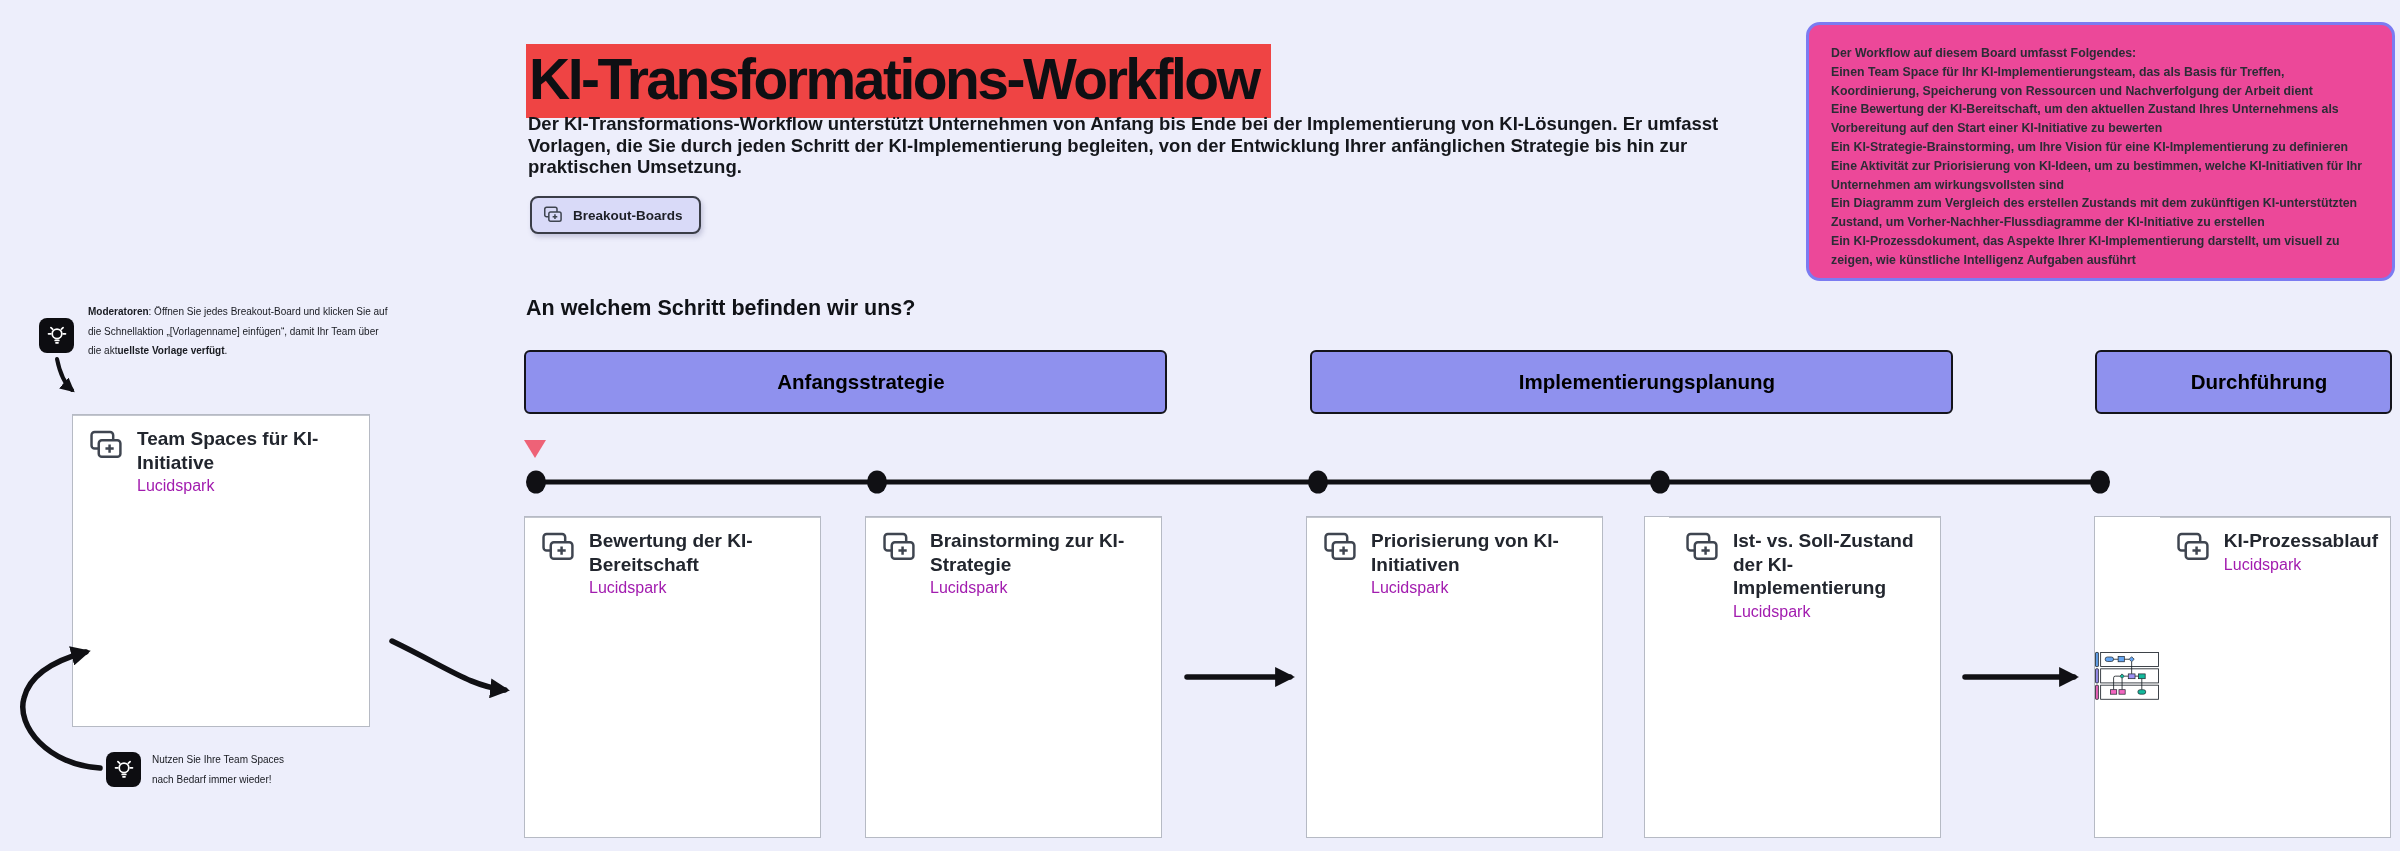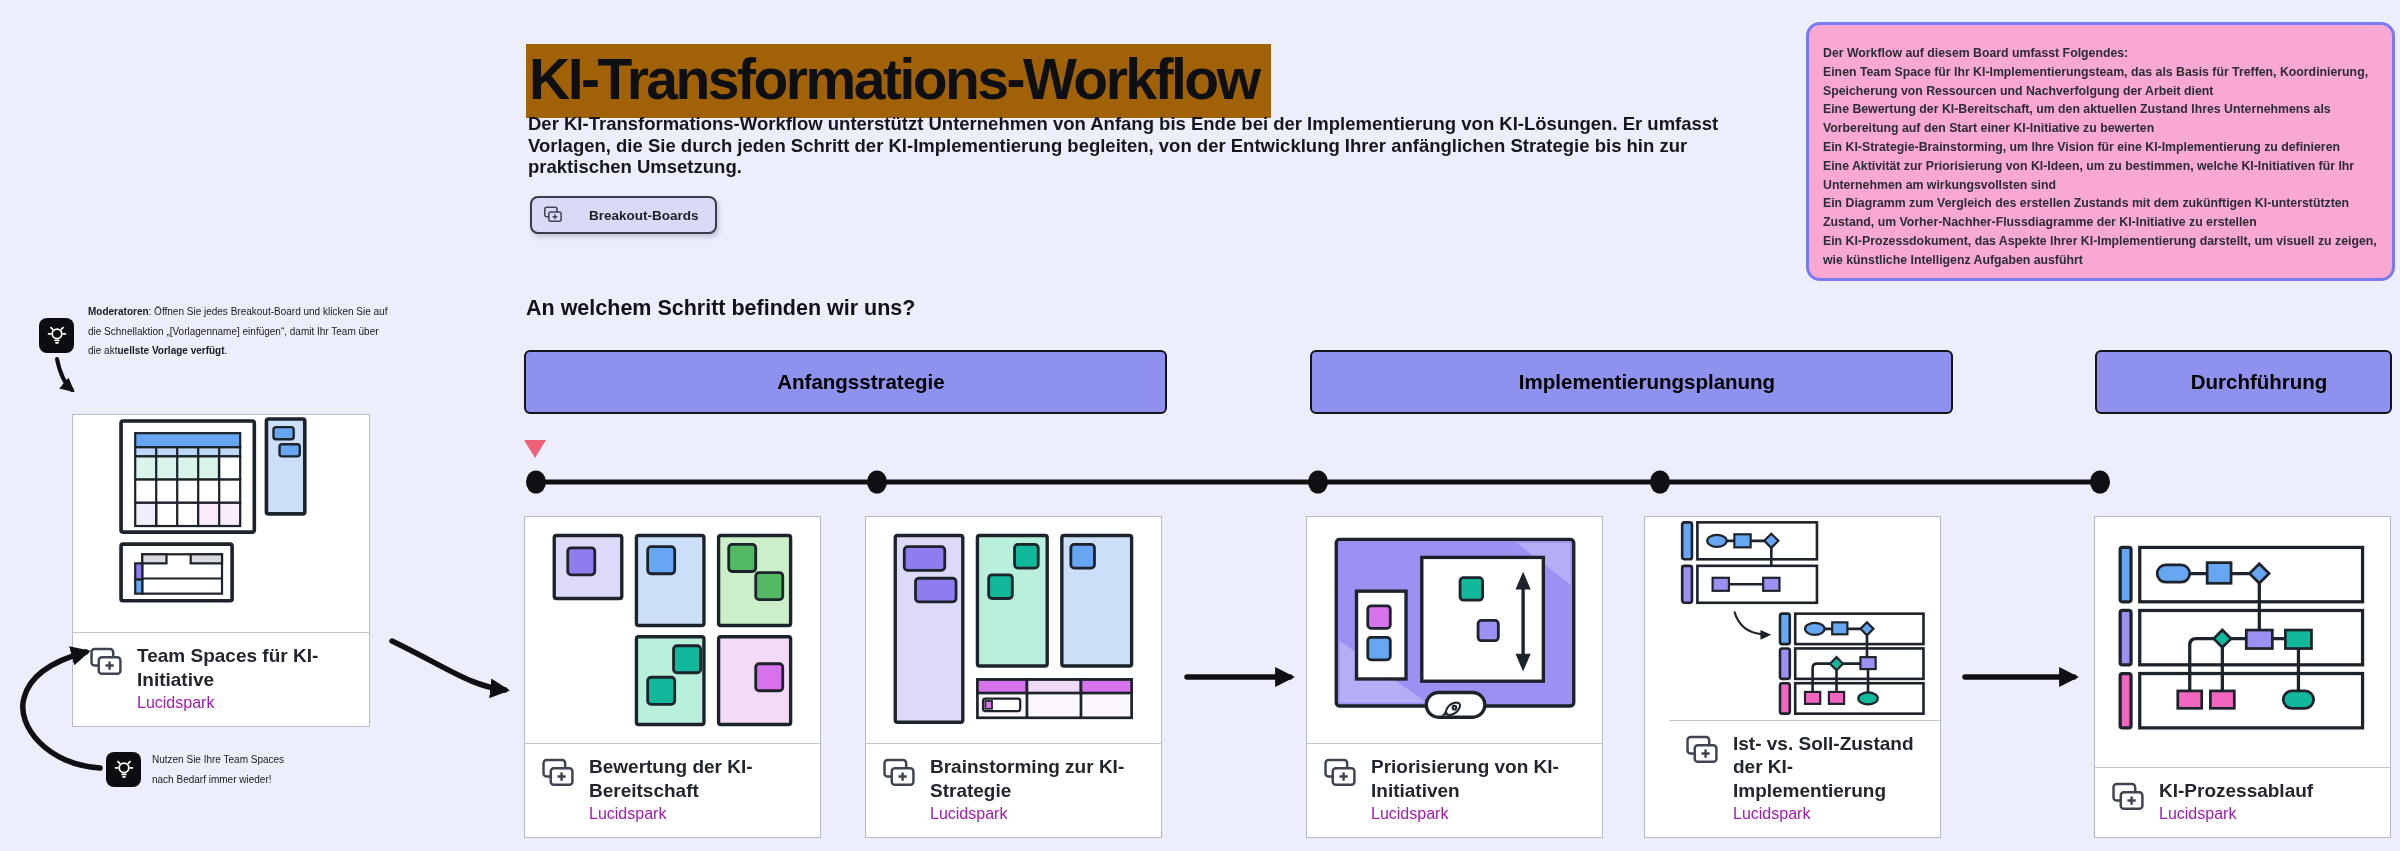--- a/index.html
+++ b/index.html
@@ -2,34 +2,34 @@
 <html><head>
 <meta charset="utf-8">
 <style>
   html,body{margin:0;padding:0;background:#EDEEFB;}
   .board{position:relative;width:2400px;height:851px;background:#EDEEFB;
          font-family:"Liberation Sans",sans-serif;overflow:hidden;color:#15171C;}
 
   
   .page-title{position:absolute;left:526px;top:46px;font-size:57px;font-weight:700;
               letter-spacing:-2.5px;color:#0E0F13;margin:0;white-space:nowrap;}
-  .page-title .hl{background:#a16207;padding:3px 12px 7px 3px;}
+  .page-title .hl{background:#ef4444;padding:3px 12px 7px 3px;}
   .page-desc{position:absolute;left:528px;top:113px;width:1212px;font-size:18.5px;
              font-weight:700;line-height:21.5px;color:#15171C;}
 
   .breakout-btn{position:absolute;left:530px;top:196px;height:34px;display:inline-flex;
                 align-items:center;gap:9px;padding:0 16px 0 11px;background:#D9DAF8;
                 border:2px solid #3A3D47;border-radius:8px;cursor:pointer;
                 box-shadow:2px 3px 5px rgba(90,90,140,.28);}
-  .breakout-btn span{font-size:13.5px;font-weight:700;color:#1D1F26;margin-left:16px;}
+  .breakout-btn span{font-size:13.5px;font-weight:700;color:#1D1F26;}
 
   
   .note-box{position:absolute;left:1806px;top:22px;width:589px;height:259px;
-            box-sizing:border-box;background:#f9a8d4;border:3px solid #7B7BF1;
-            border-radius:14px;padding:19px 14px;}
+            box-sizing:border-box;background:#ec4899;border:3px solid #7B7BF1;
+            border-radius:14px;padding:19px 22px;}
   .note-box div{font-size:12.3px;font-weight:700;line-height:18.8px;color:#2C2C36;}
 
   
   .bulb{position:absolute;width:35px;height:35px;border-radius:8px;background:#0D0D11;
         display:flex;align-items:center;justify-content:center;}
   .tip-text{position:absolute;font-size:10px;line-height:19.5px;color:#181A20;}
   .tip-text .b{font-weight:700;}
   #mod-tip-text{left:88px;top:302px;width:306px;}
   #reuse-tip-text{left:152px;top:750px;width:150px;}
 
@@ -38,21 +38,21 @@
   
   .phase{position:absolute;top:350px;height:64px;box-sizing:border-box;background:#8F91EE;
          border:2.5px solid #14141B;border-radius:6px;display:flex;align-items:center;
          justify-content:center;font-size:20.5px;font-weight:700;color:#000;padding-left:31px;}
   #phase-0{left:524px;width:643px;}
   #phase-1{left:1310px;width:643px;}
   #phase-2{left:2095px;width:297px;}
 
   
   .card{position:absolute;top:516px;width:297px;height:322px;box-sizing:border-box;
-        background:#fff;border:1.5px solid #B6BAC4;display:flex;flex-direction:column;cursor:pointer;}
+        background:#fff;border:1.5px solid #B6BAC4;display:flex;flex-direction:row;cursor:pointer;}
   .card.team{left:72px;top:414px;height:313px;width:298px;}
   #card-0{left:524px;} #card-1{left:865px;} #card-2{left:1306px;} #card-3{left:1644px;padding-left:24px;} #card-4{left:2094px;}
   .thumb{flex:1;display:flex;align-items:center;justify-content:center;overflow:hidden;}
   .card-label{border-top:1.5px solid #C3C6CE;padding:11px 12px 11px 15px;display:flex;
               gap:11px;align-items:flex-start;}
   .badge{flex:0 0 auto;margin-top:3px;}
   .card-title{font-size:19px;font-weight:700;line-height:23.5px;color:#22262E;}
   .card-sub{font-size:16px;line-height:24px;color:#a21caf;}
 
   .overlay{position:absolute;left:0;top:0;pointer-events:none;}

